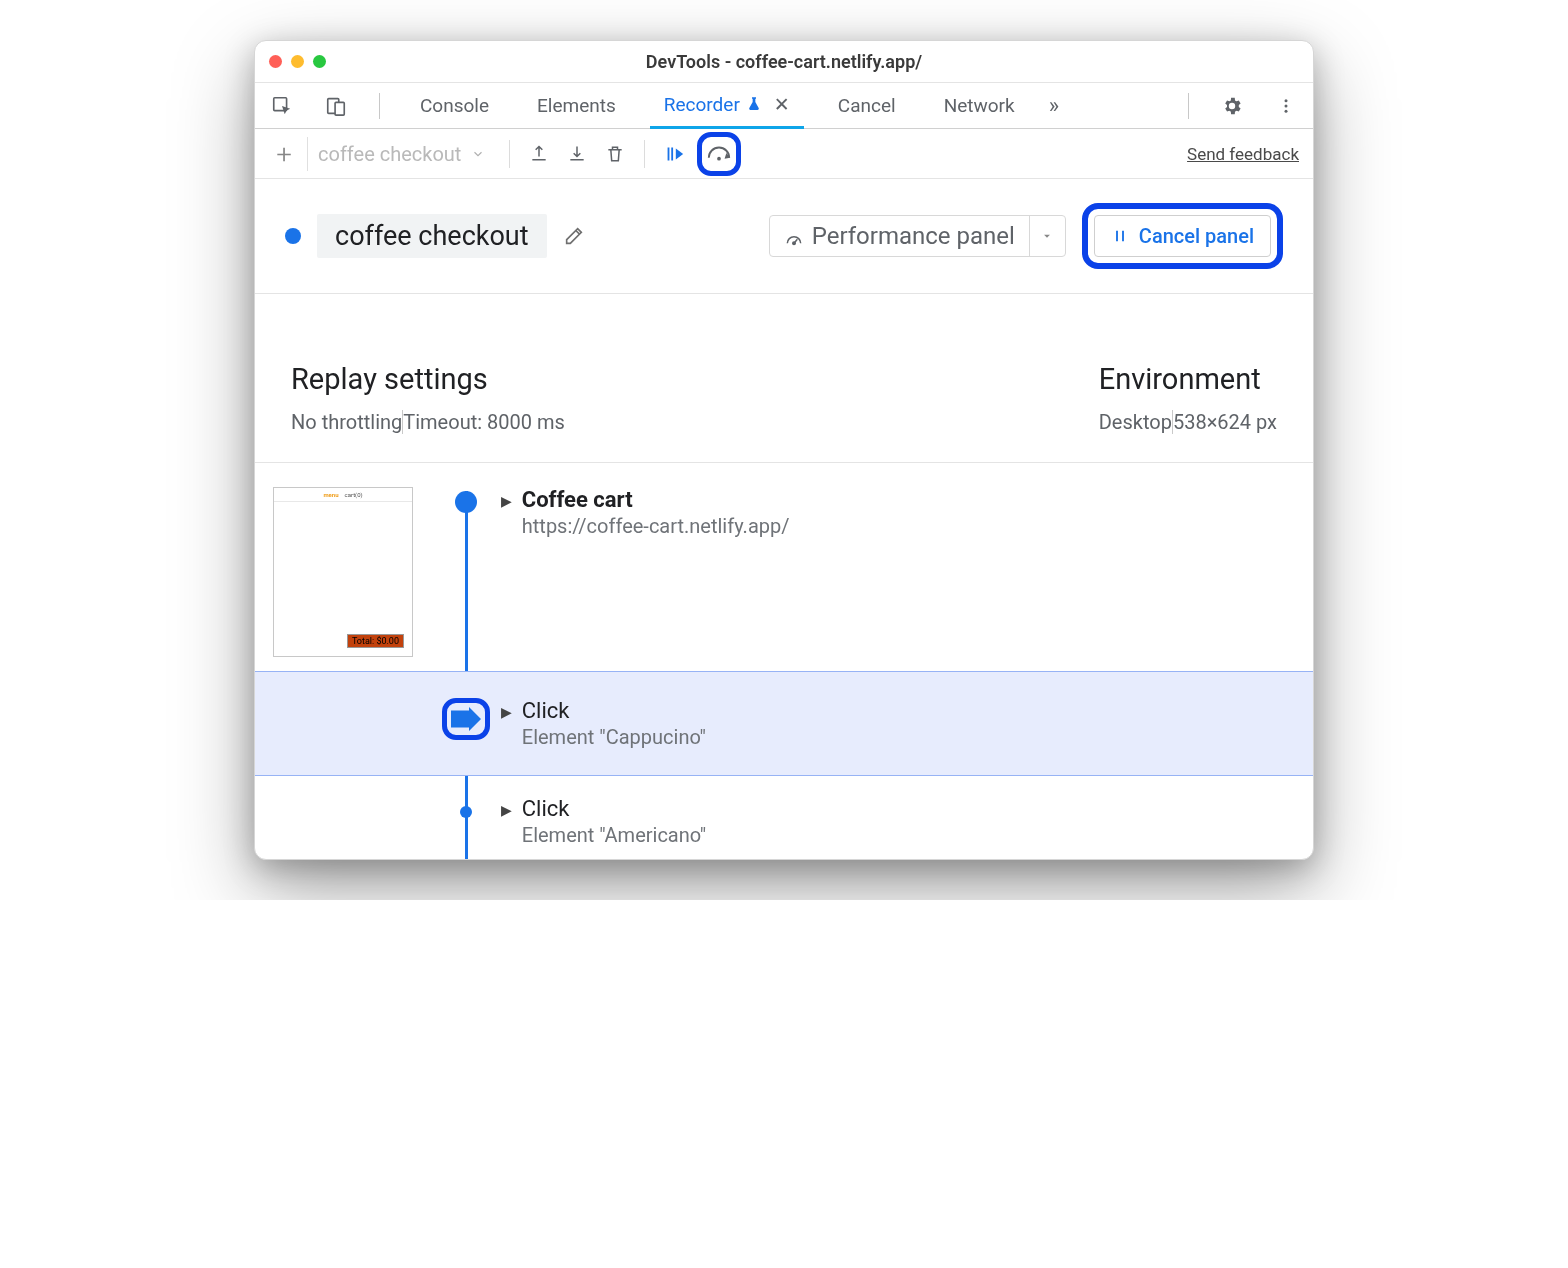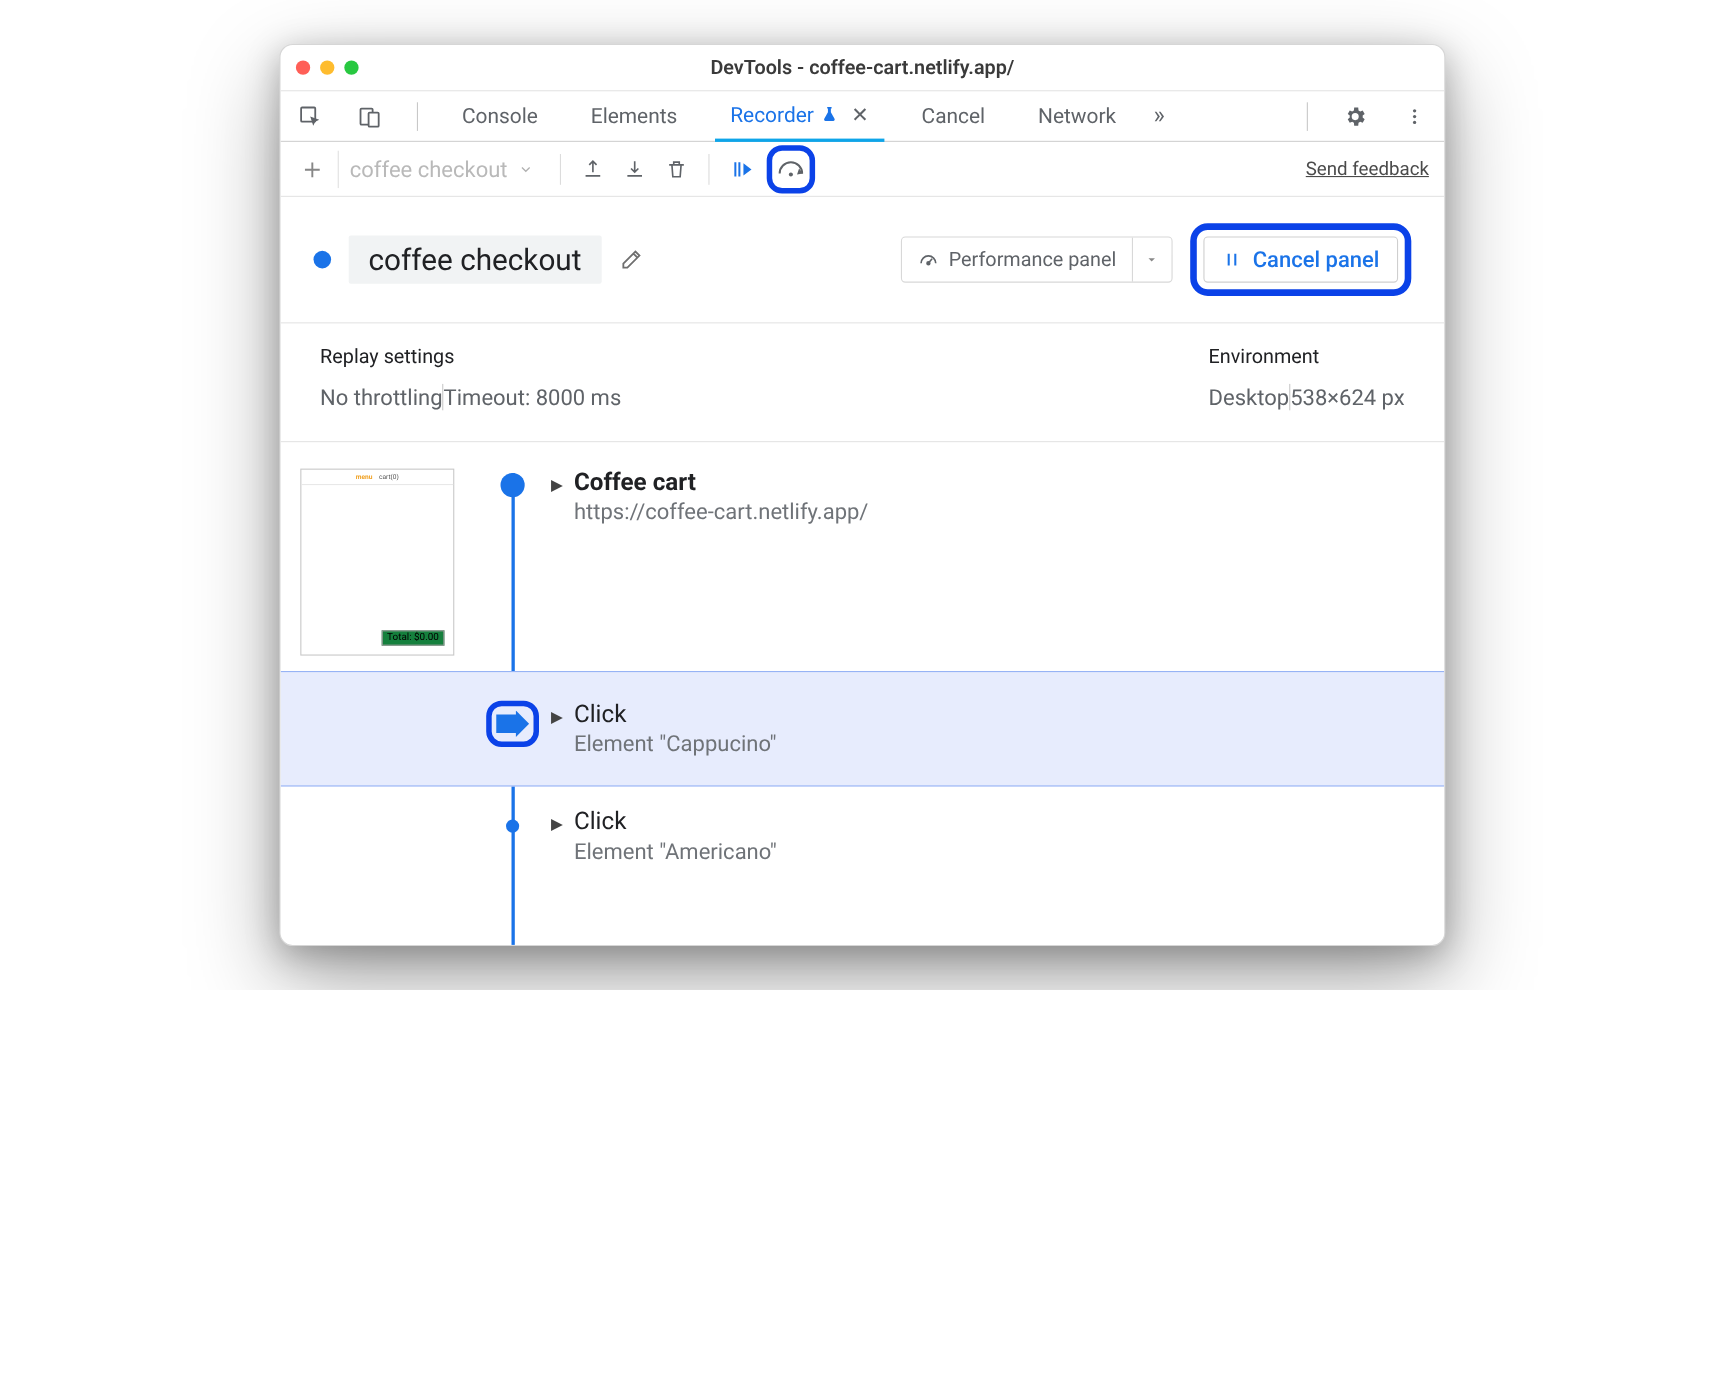--- a/index.html
+++ b/index.html
@@ -130,21 +130,21 @@
     border-radius: 2px;
   }
   .edit-icon { color:#6f6f6f; cursor:pointer; }
   .perf-dropdown {
     margin-left:auto;
     display:flex; align-items:center;
     border:1px solid #d8d8d8;
     border-radius:4px;
     height:42px;
   }
-  .perf-main { display:flex; align-items:center; gap:8px; padding:0 14px; color:#5f6368; font-size:18px;}
+  .perf-main { display:flex; align-items:flex-end; gap:8px; padding:0 14px; color:#5f6368; font-size:24px;}
   .perf-chev { border-left:1px solid #d8d8d8; width:36px; height:100%; display:flex; align-items:center; justify-content:center; color:#888;}
   .cancel-wrap {
     border: 6px solid #0b42e8;
     border-radius: 16px;
     padding: 6px;
   }
   .cancel-btn {
     border:1px solid #cfcfcf;
     border-radius:4px;
     height:42px;
@@ -155,21 +155,21 @@
     background:#fff;
   }
 
   .settings-row {
     display:flex;
     padding: 20px 36px 28px;
     border-bottom: 1px solid #e4e4e4;
   }
   .settings-col { flex:1; }
   .settings-col.right { flex:0 0 auto; padding-left: 60px;}
-  .settings-h { font-size:18px; color:#202124; margin-bottom:14px; }
+  .settings-h { font-size:29px; color:#202124; margin-bottom:14px;margin-top:48px; }
   .settings-vals { display:flex; align-items:center; color:#5f6368; font-size:20px;}
   .settings-vals .vsep { width:1px; height:24px; background:#c9c9c9; }
 
   .steps-area {
     flex:1;
     overflow:hidden;
     position:relative;
   }
   .step-row {
     display:flex;
@@ -189,21 +189,21 @@
     margin-right: 28px;
     position:relative;
     flex-shrink:0;
   }
   .thumb .thumb-top { height:14px; border-bottom:1px solid #e8e8e8; display:flex; justify-content:center; gap:6px; align-items:center; font-size:6px;}
   .thumb .thumb-top span:first-child{color:#f0a020; font-weight:700}
   .thumb .thumb-top span:last-child{color:#555}
   .thumb .thumb-total {
     position:absolute; bottom:8px; right:8px;
     border:1px solid #999; padding:1px 4px;
-    font-size:9px; background:#15803d;
+    font-size:9px; background:#c2410c;
   }
   .thumb-spacer { width:140px; margin-right:28px; flex-shrink:0;}
   .timeline-col {
     width:50px;
     display:flex;
     align-items:flex-start;
     justify-content:center;
     position:relative;
     flex-shrink:0;
   }

